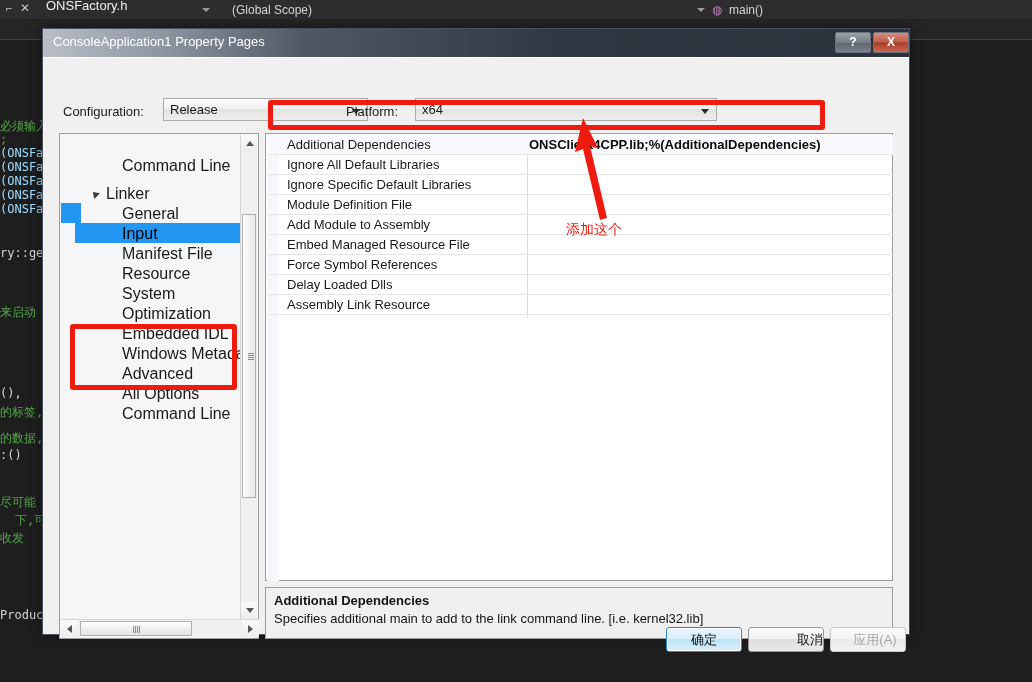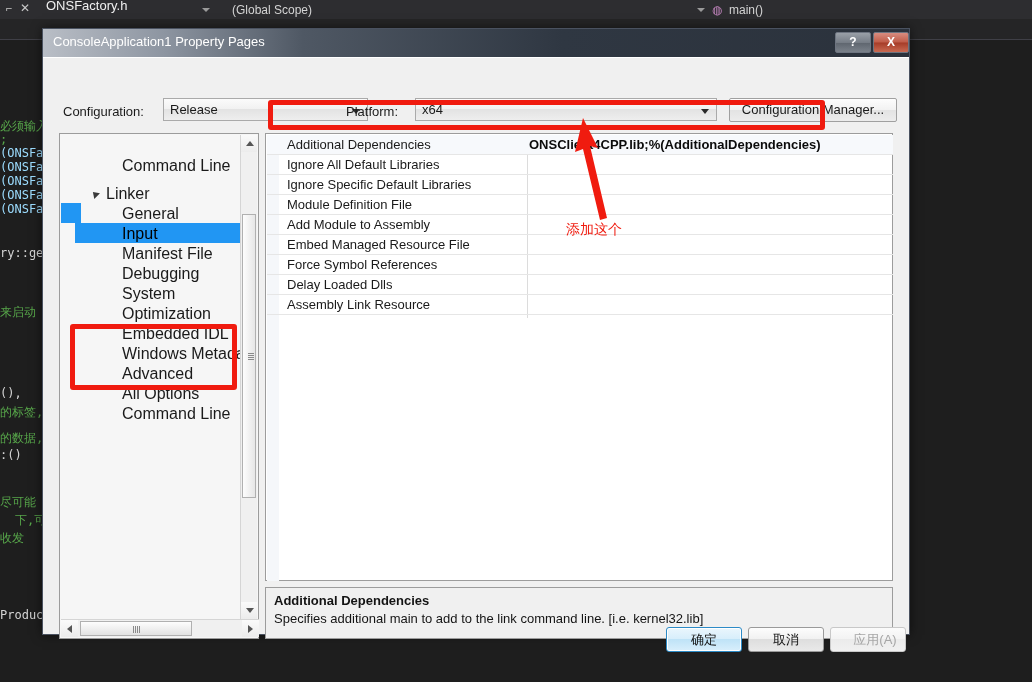--- a/index.html
+++ b/index.html
@@ -248,21 +248,21 @@
   }
   #btn-ok {
     left: 623px;
     background: linear-gradient(to bottom,#eaf6fd 0%,#d7eefb 48%,#bfe3f7 50%,#d9effc 100%);
     border: 1px solid #2c8bc7; color: #101010;
     box-shadow: inset 0 0 0 1px #ffffff;
   }
   #btn-cancel {
     left: 705px;
     background: linear-gradient(to bottom,#fdfdfd 0%,#f1f1f1 48%,#dedede 50%,#e9e9e9 100%);
-    border: 1px solid #9a9a9a; color: #101010;
+    border: 1px solid #9a9a9a; color: #101010; text-align: right;
   }
   #btn-apply {
     left: 787px;
     background: linear-gradient(to bottom,#fbfbfb 0%,#f3f3f3 48%,#ebebeb 50%,#f1f1f1 100%);
     border: 1px solid #c8c8c8; color: #a6a6a6; padding-left: 14px;
   }
 
   
   .anno-box {
     position: absolute; border: 5px solid #f01b0f; border-radius: 3px;
@@ -330,42 +330,41 @@
       <span class="ctext">Release</span>
       <span class="carrow"></span>
     </div>
 
     <span class="lbl" id="lbl-platform">Platform:</span>
     <div class="combo" id="cmb-platform">
       <span class="ctext">x64</span>
       <span class="carrow"></span>
     </div>
 
-    <div id="btn-cfgmgr">Configuration Manager...</div>
 
     <div id="tree-panel">
       <div id="tree-clip" style="margin-top: 0px;">
           <div class="tree-item" style="top: 0px;">
             <span class="t-label" style="left: 47px;">Command Line</span>
           </div>
           <div class="tree-item" style="top: 28px;">
             <span class="tree-arrow" style="left: 17px; transform: rotate(45deg);"></span>
             <span class="t-label" style="left: 31px;">Linker</span>
           </div>
           <div class="tree-item" style="top: 48px;">
             <span class="t-label" style="left: 47px;">General</span>
           </div>
           <div class="tree-item sel" style="top: 68px;">
             <span class="t-label" style="left: 47px;">Input</span>
           </div>
           <div class="tree-item" style="top: 88px;">
             <span class="t-label" style="left: 47px;">Manifest File</span>
           </div>
           <div class="tree-item" style="top: 108px;">
-            <span class="t-label" style="left: 47px;">Debugging</span>
+            <span class="t-label" style="left: 47px;">Resource</span>
           </div>
           <div class="tree-item" style="top: 128px;">
             <span class="t-label" style="left: 47px;">System</span>
           </div>
           <div class="tree-item" style="top: 148px;">
             <span class="t-label" style="left: 47px;">Optimization</span>
           </div>
           <div class="tree-item" style="top: 168px;">
             <span class="t-label" style="left: 47px;">Embedded IDL</span>
           </div>

